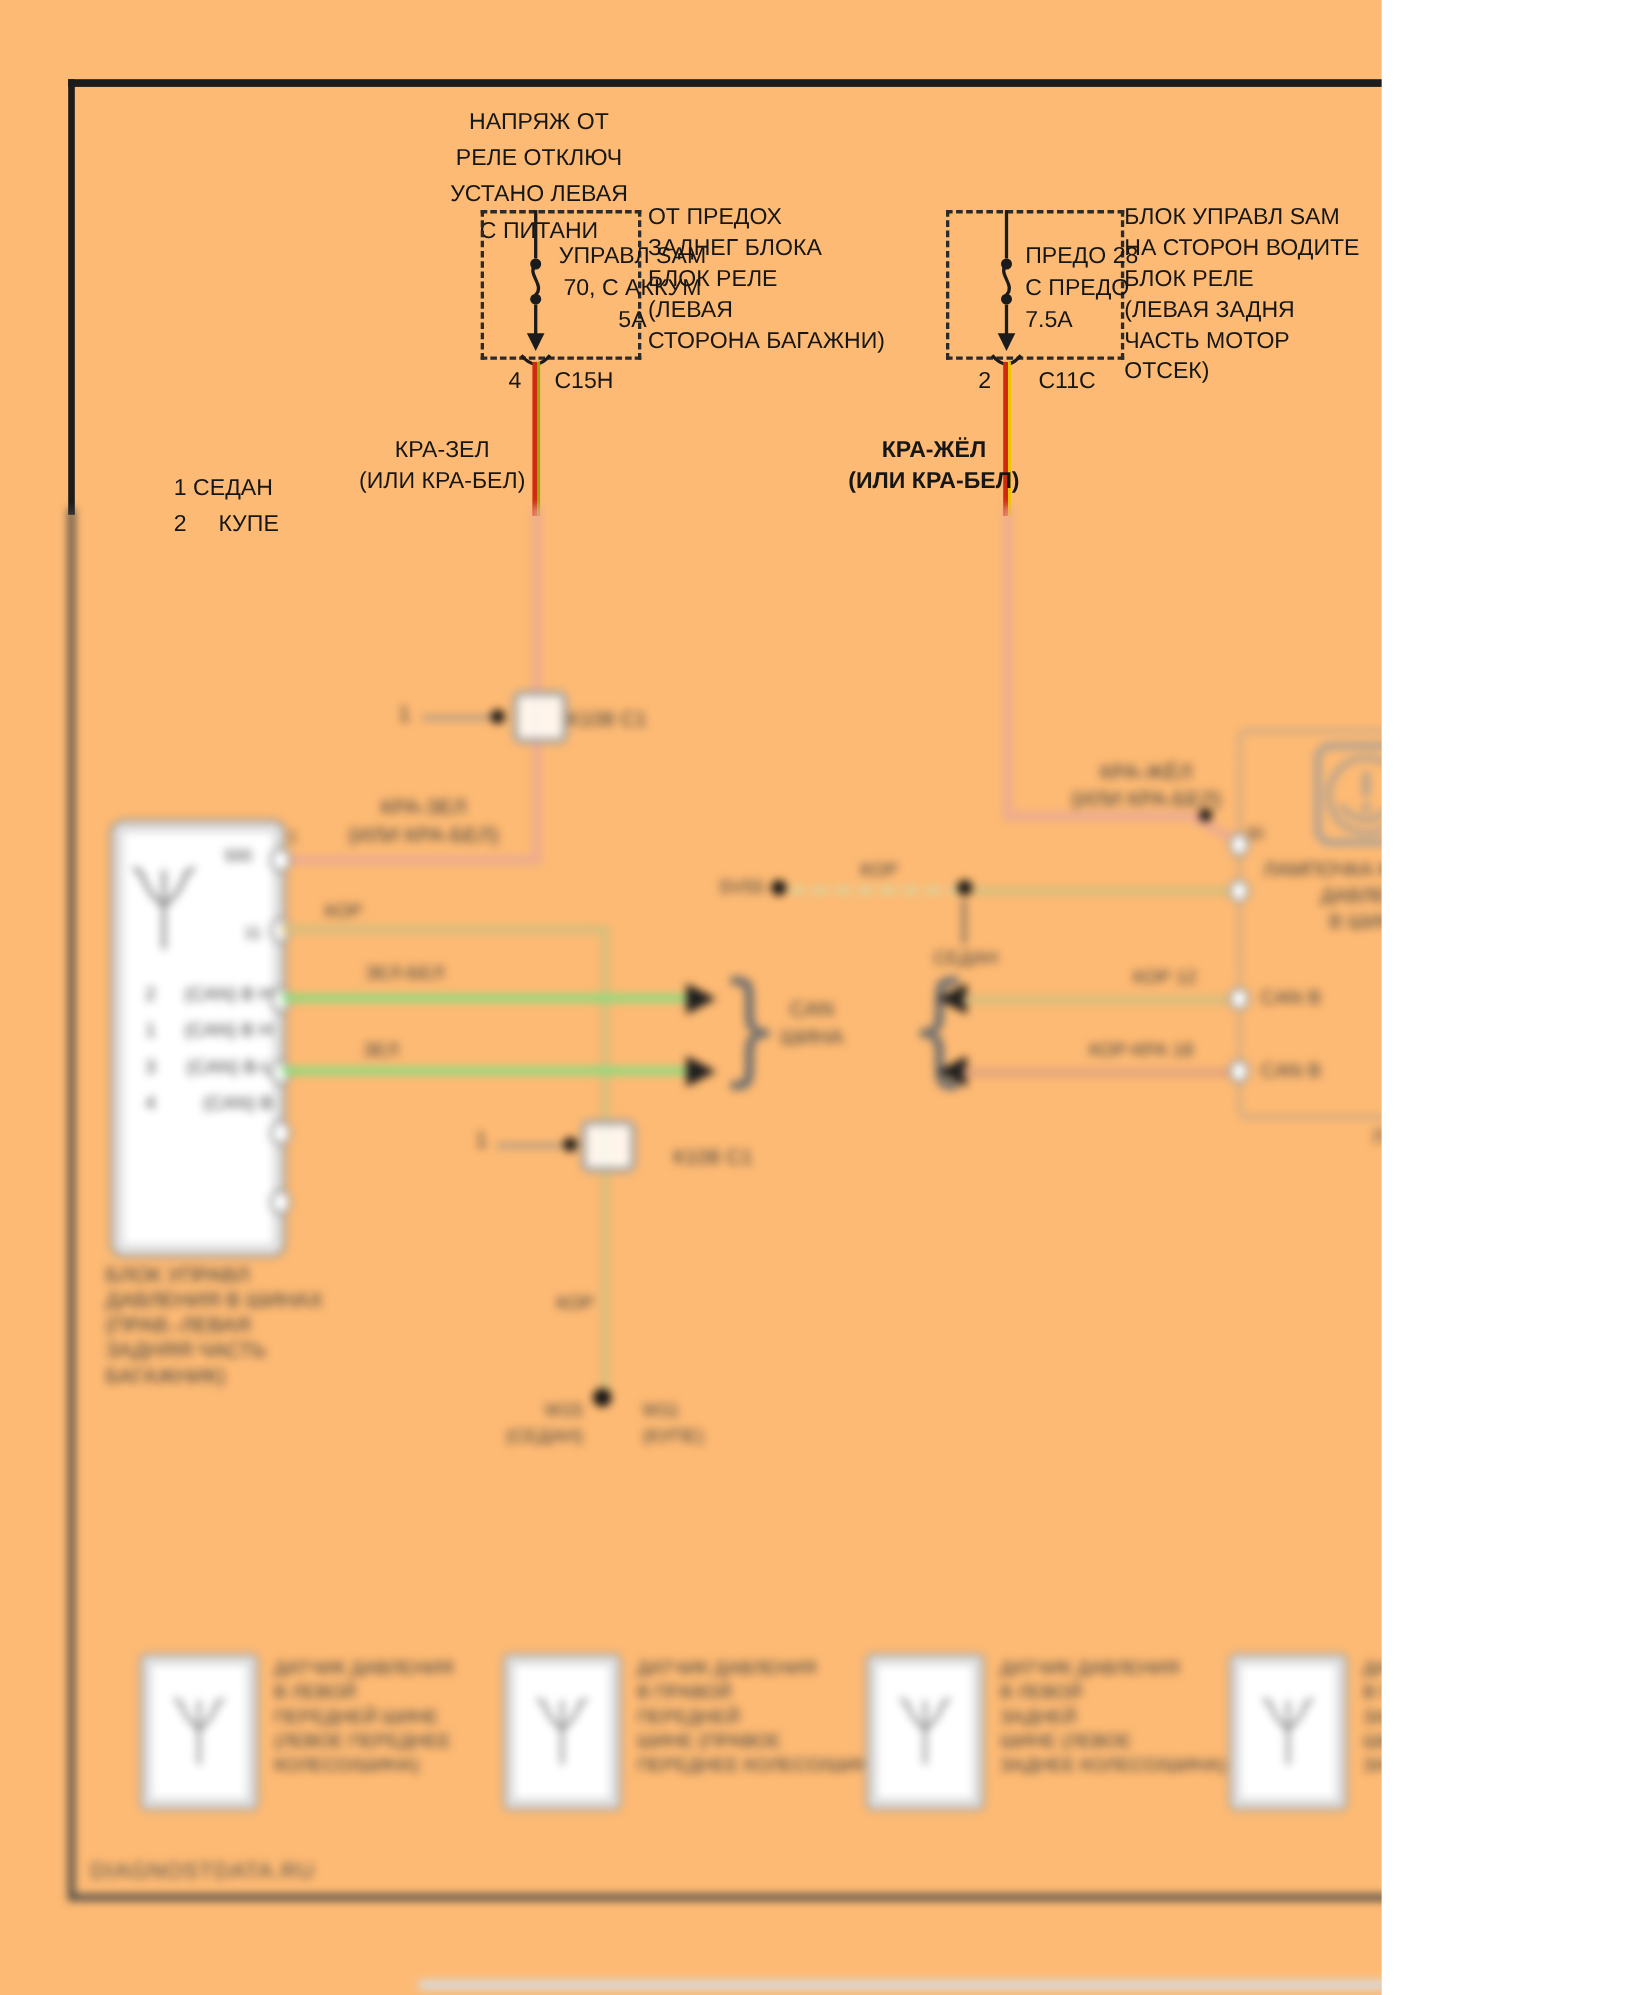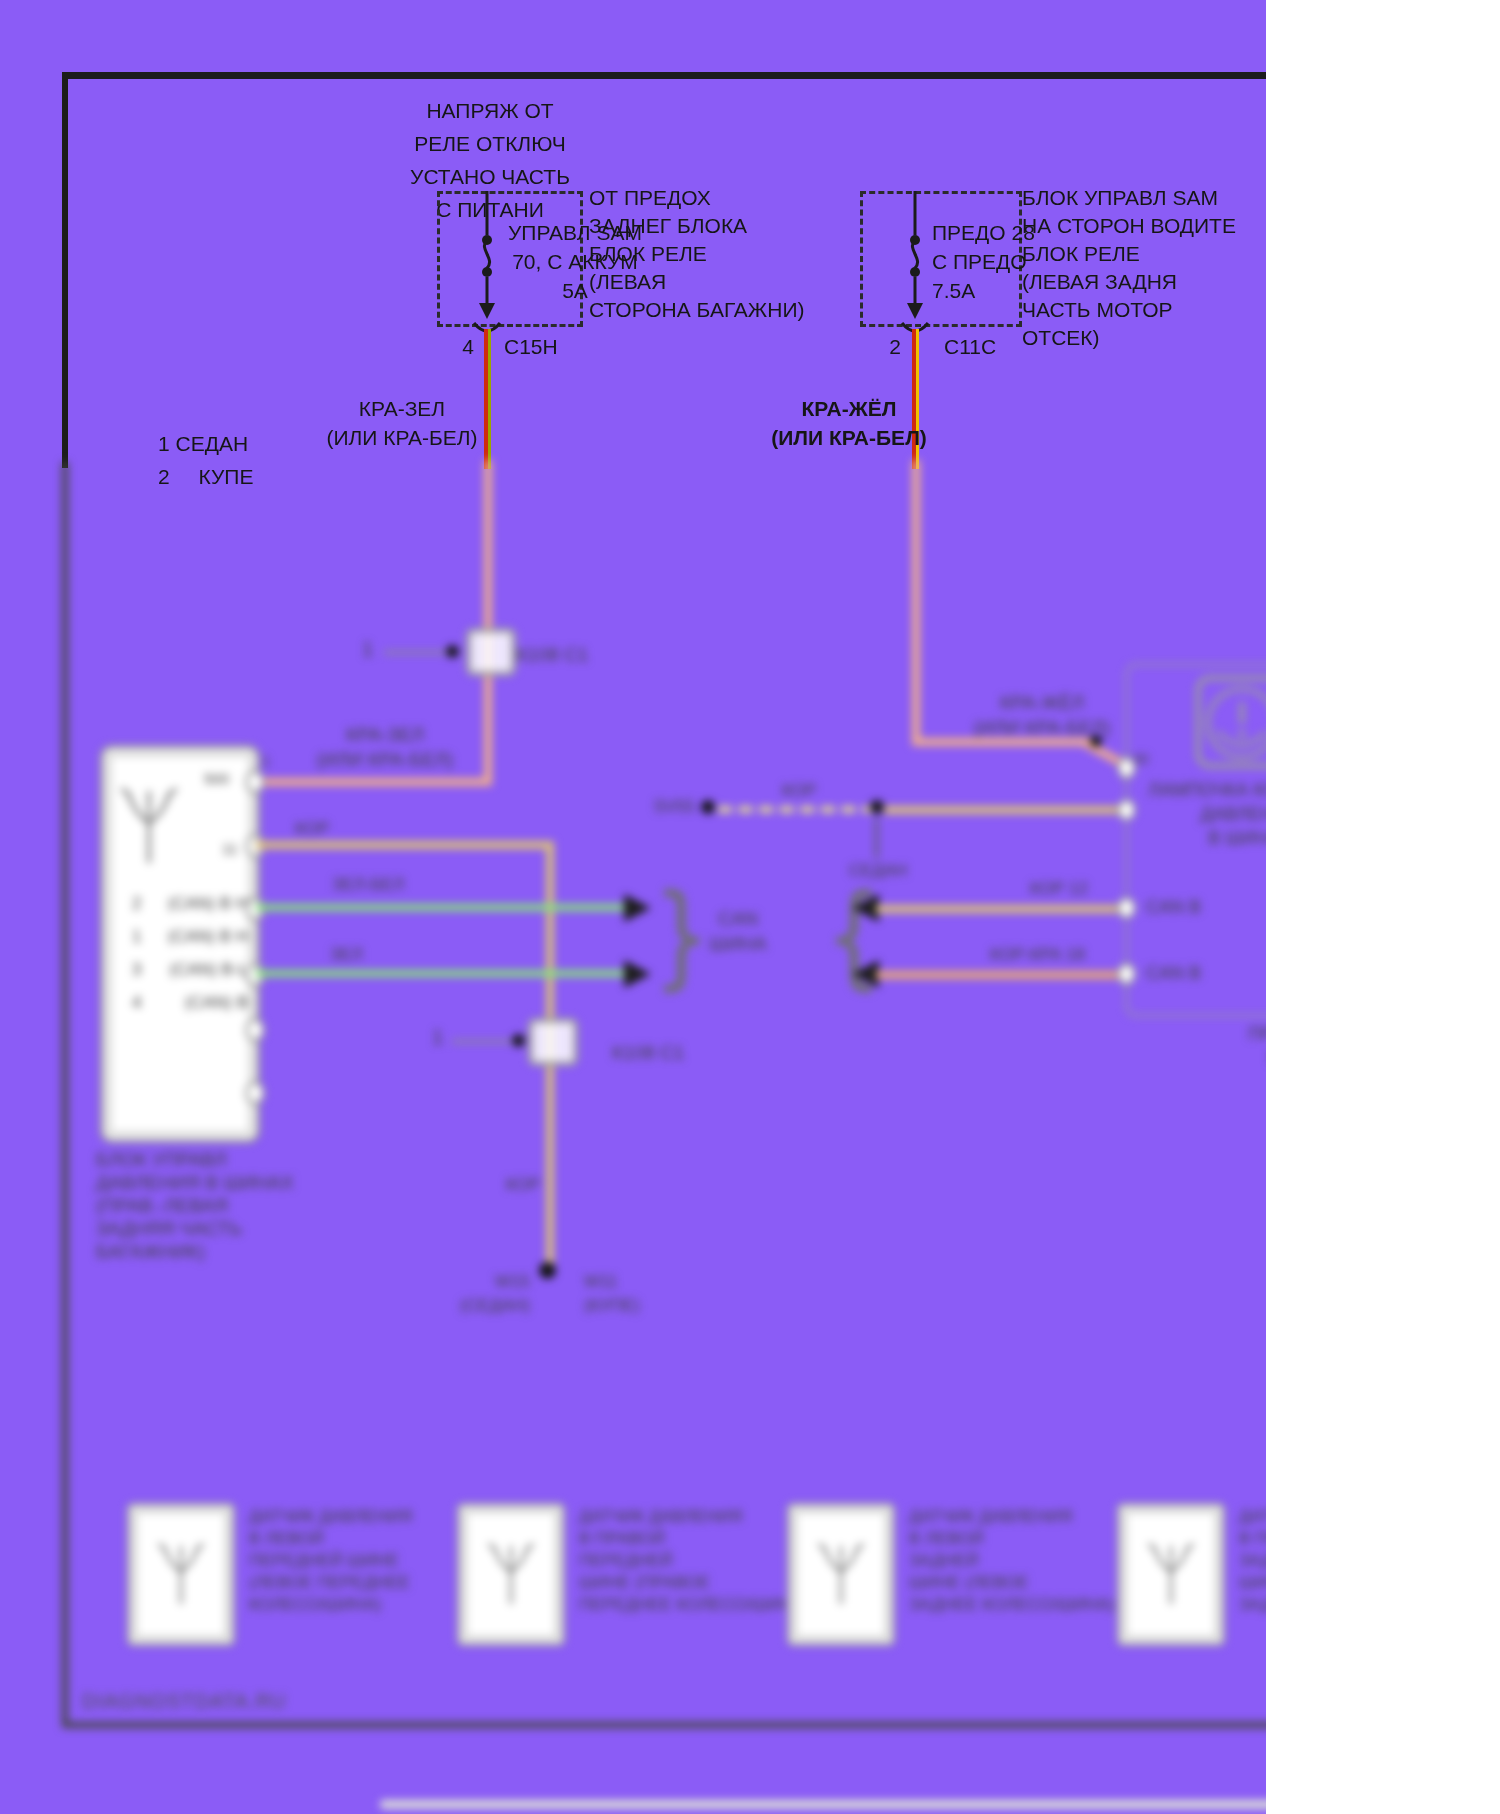--- a/index.html
+++ b/index.html
@@ -3,22 +3,22 @@
 <meta charset="utf-8">
 <style>
   :root{
     --ink:#161616; --blur_ink:#3f3f3f;
     --wire_red:#cf2a10; --stripe_green:#9aa700; --stripe_yellow:#efc400;
     --wire_faded_red:#ecab90; --wire_brown:#d8bd7c; --wire_brown_light:#dccf96;
     --wire_orange:#e4a47c; --wire_green:#87dd7e;
     --frame_dark:#1c1c1c; --frame_gray:#474747; --module_gray:#9a9a9a;
   }
   html,body{margin:0;padding:0;background:#fff;}
-  .canvas{position:relative;width:1256px;height:1814px;background:#8b5cf6;
-          font-family:"Liberation Sans",sans-serif;overflow:hidden;padding-left:10px;}
+  .canvas{position:relative;width:1256px;height:1814px;background:#fdba74;
+          font-family:"Liberation Sans",sans-serif;overflow:hidden;}
   .abs{position:absolute;}
   .t{color:var(--ink);font-size:21px;line-height:33px;white-space:nowrap;}
   .bt{color:var(--blur_ink);font-size:17px;line-height:22px;white-space:nowrap;}
   .ctr{text-align:center;}
   .rt{text-align:right;}
   .dashbox{border:3px dashed #2b2b2b;}
   .blur{position:absolute;left:0;top:0;width:1500px;height:1814px;filter:blur(4px);}
   .sharp{position:absolute;left:0;top:0;width:1500px;height:1814px;}
   .modbox{border:4px solid var(--module_gray);border-radius:12px;background:#fff;
           box-shadow:inset 0 0 0 4px #fff, inset 0 0 0 7px #c2c2c2;}
@@ -40,21 +40,21 @@
 
   <div class="sharp">
 
     <div class="abs" style="left:62px;top:72px;width:1345px;height:7px;background:var(--frame_dark);"></div>
     <div class="abs" style="left:62px;top:72px;width:6px;height:396px;background:var(--frame_dark);"></div>
     <div class="abs" style="left:1401px;top:72px;width:6px;height:396px;background:var(--frame_dark);"></div>
 
     <div class="abs t ctr" style="left:380px;top:94px;width:220px;">
         <div>НАПРЯЖ ОТ</div>
         <div>РЕЛЕ ОТКЛЮЧ</div>
-        <div>УСТАНО ЧАСТЬ</div>
+        <div>УСТАНО ЛЕВАЯ</div>
         <div>С ПИТАНИ</div>
       </div>
 
     <div class="abs dashbox" style="left:437px;top:191px;width:140px;height:130px;"></div>
     <svg class="abs" style="left:437px;top:191px;overflow:visible;" width="140" height="130">
       <line x1="50" y1="0" x2="50" y2="44" stroke="#1b1b1b" stroke-width="3"></line>
       <circle cx="50" cy="49" r="5" fill="#1b1b1b"></circle>
       <path d="M50,49 C41,58 59,68 50,77" stroke="#1b1b1b" stroke-width="3" fill="none"></path>
       <circle cx="50" cy="81" r="5" fill="#1b1b1b"></circle>
       <line x1="50" y1="86" x2="50" y2="114" stroke="#1b1b1b" stroke-width="3"></line>

